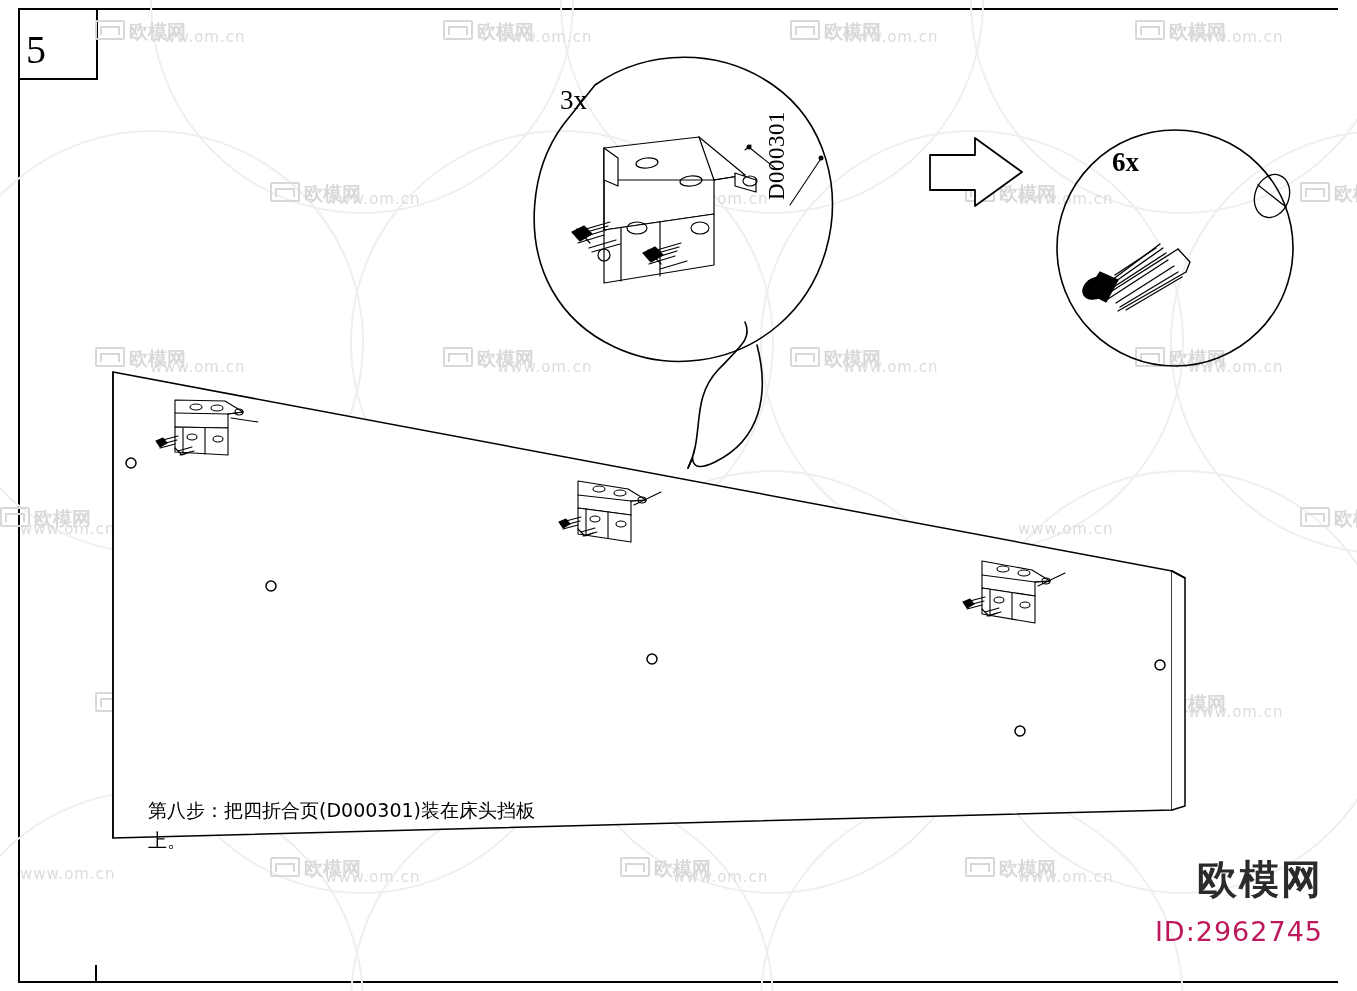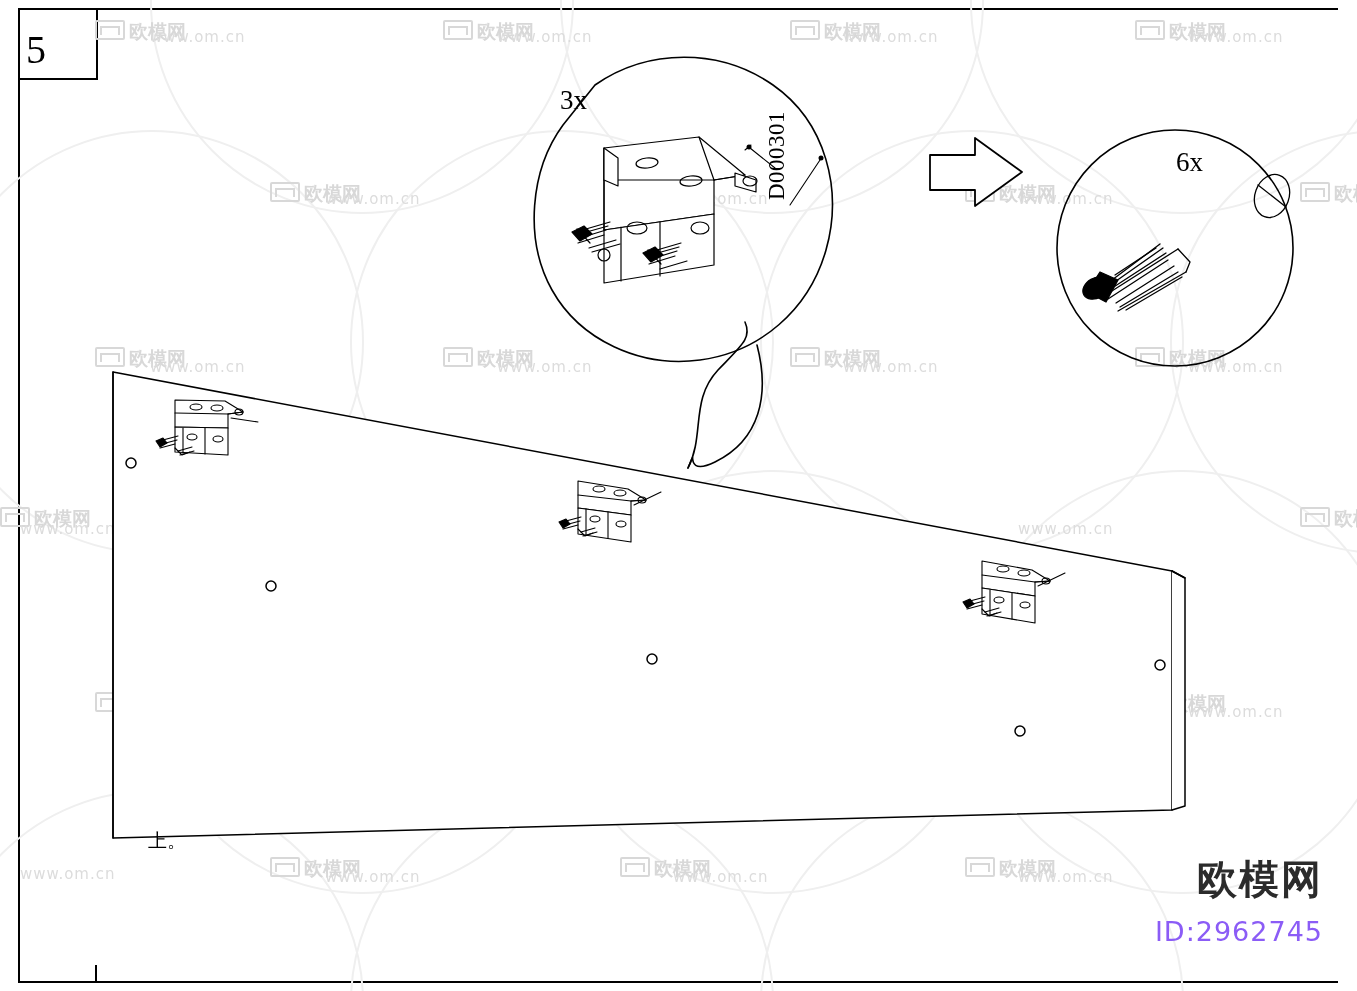--- a/index.html
+++ b/index.html
@@ -149,21 +149,21 @@
     font-weight: bold;
     color: #2b2b2b;
     font-family: "DejaVu Sans", sans-serif;
     letter-spacing: 2px;
   }
   .brand-id {
     position: absolute;
     right: 34px;
     top: 916px;
     font-size: 27px;
-    color: #8b5cf6;
+    color: #be185d;
     font-family: "DejaVu Sans", sans-serif;
     letter-spacing: 1px;
   }
 </style>
 </head>
 <body>
 
 <div id="page">
 
   <div class="frame-top"></div>
@@ -414,21 +414,22 @@
         <path d="M970 601 L985 597"></path>
         <path d="M985 612 L999 608"></path>
         <path d="M987 616 L1001 612"></path>
         <path d="M982 609 L989 616 L997 613"></path>
       </g>
 
     </g>
   </svg>
 
   <div class="lbl qty" style="left:560px; top:85px;">3x</div>
-  <div class="lbl qty" style="left:1176px; top:147px;">6x</div>
+  <div class="lbl qty" style="left:1112px; top:147px;font-weight:bold;">6x</div>
   <div class="lbl partcode" style="left:764px; top:200px;">D000301</div>
 
+  <div class="instr" style="left:148px; top:795px;">第八步：把四折合页(D000301)装在床头挡板</div>
   <div class="instr" style="left:148px; top:825px;">上。</div>
 
   <div class="brand">欧模网</div>
   <div class="brand-id">ID:2962745</div>
 
 </div>
 
 </body></html>

